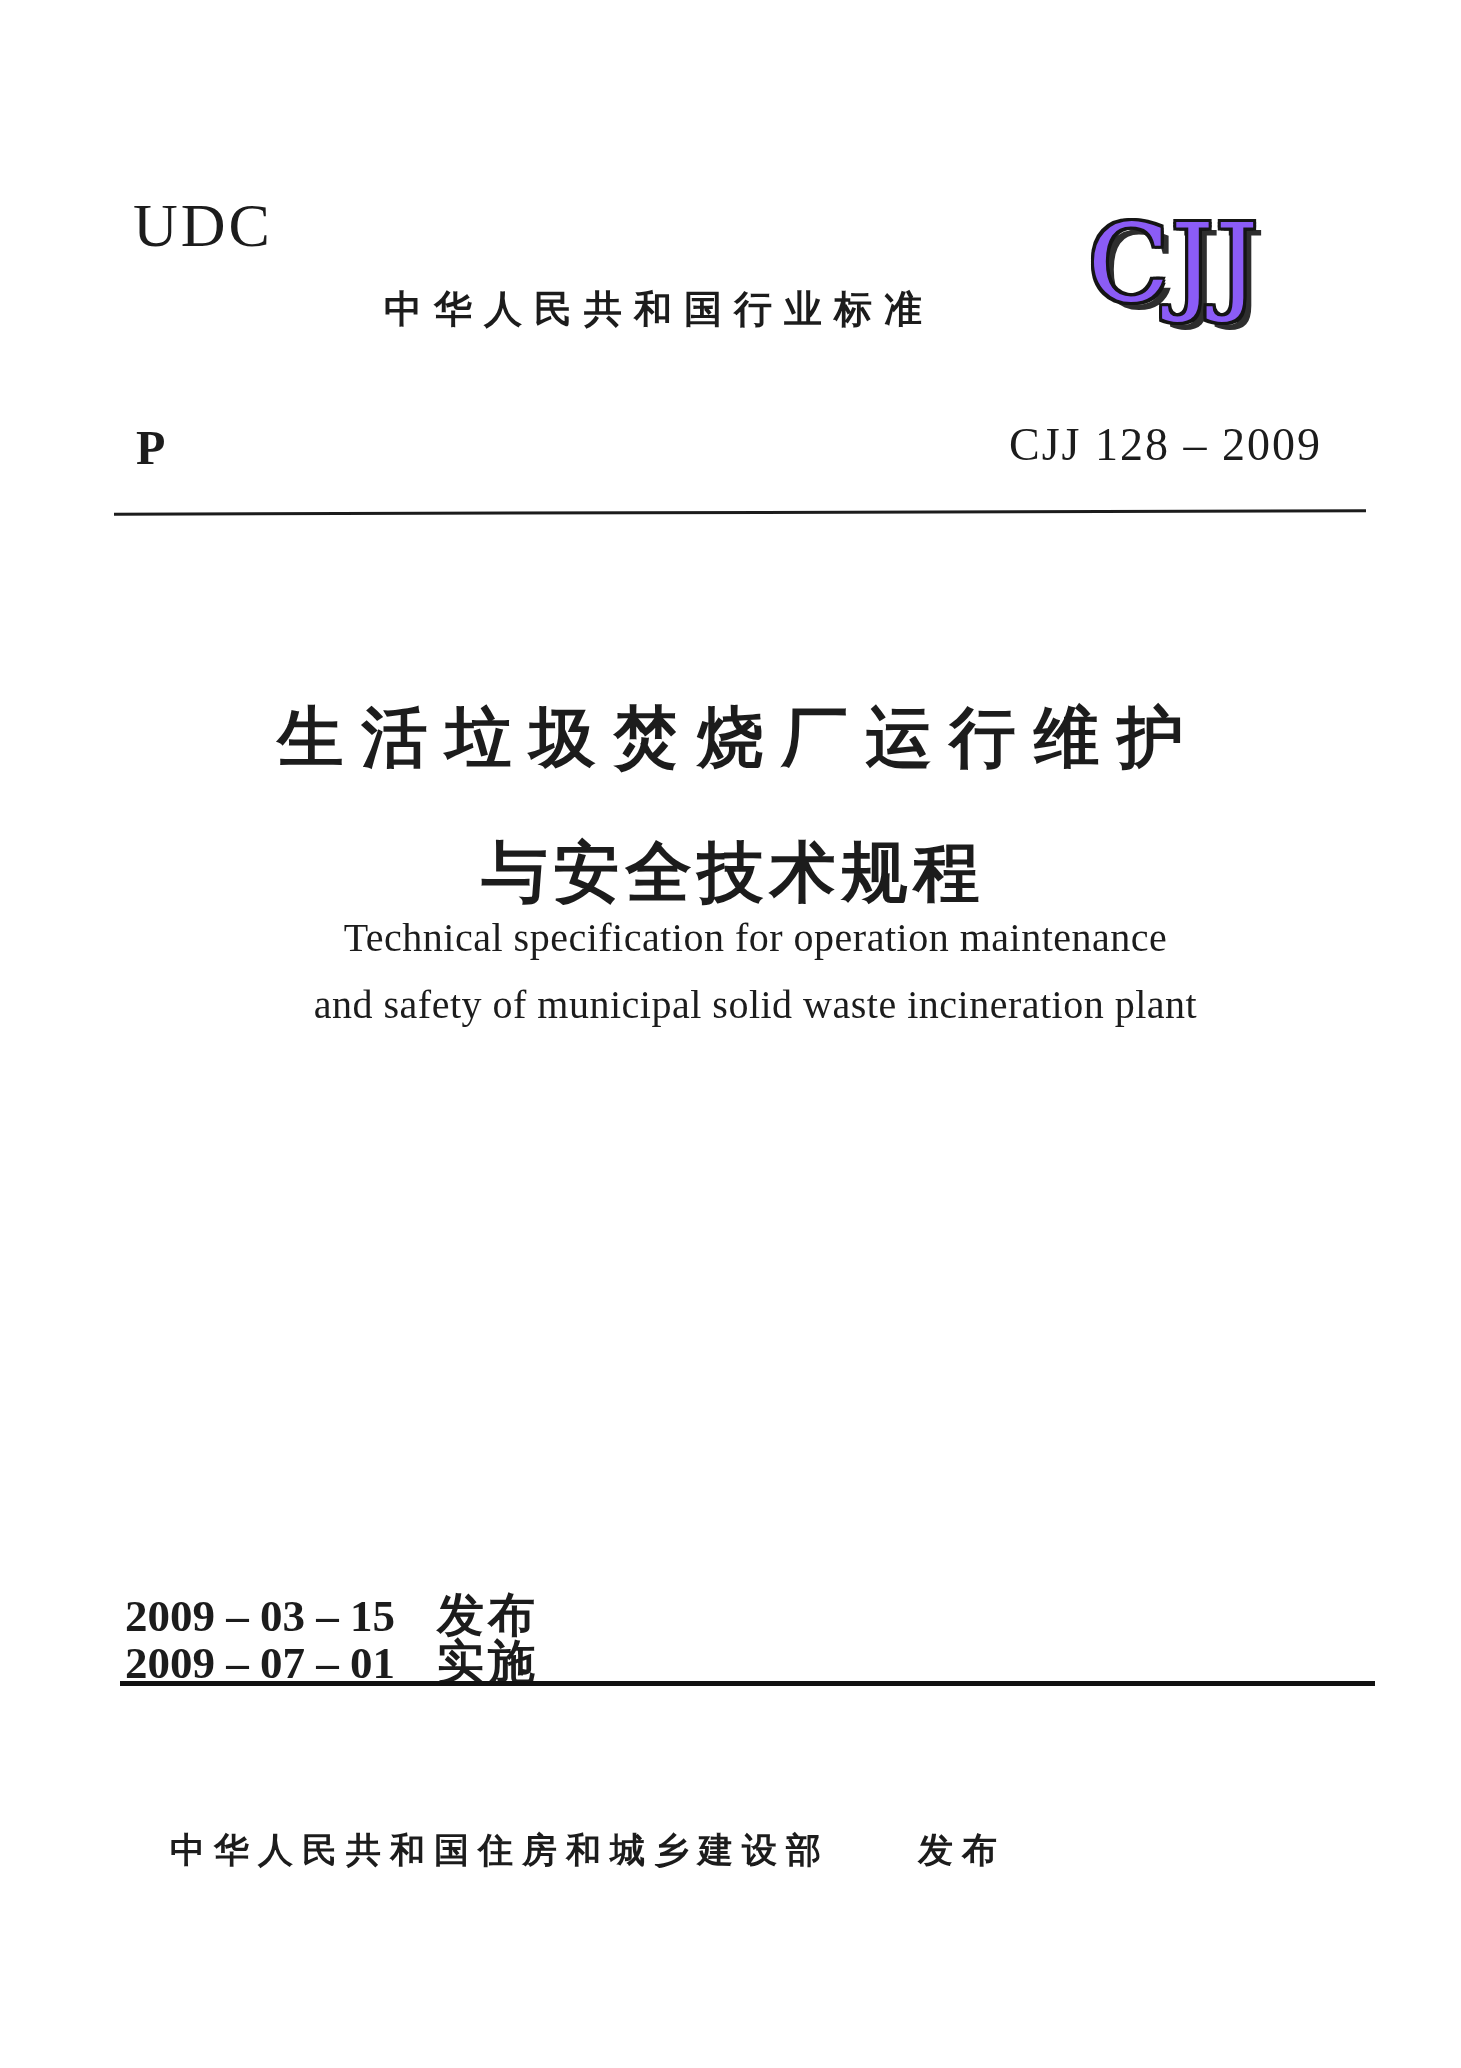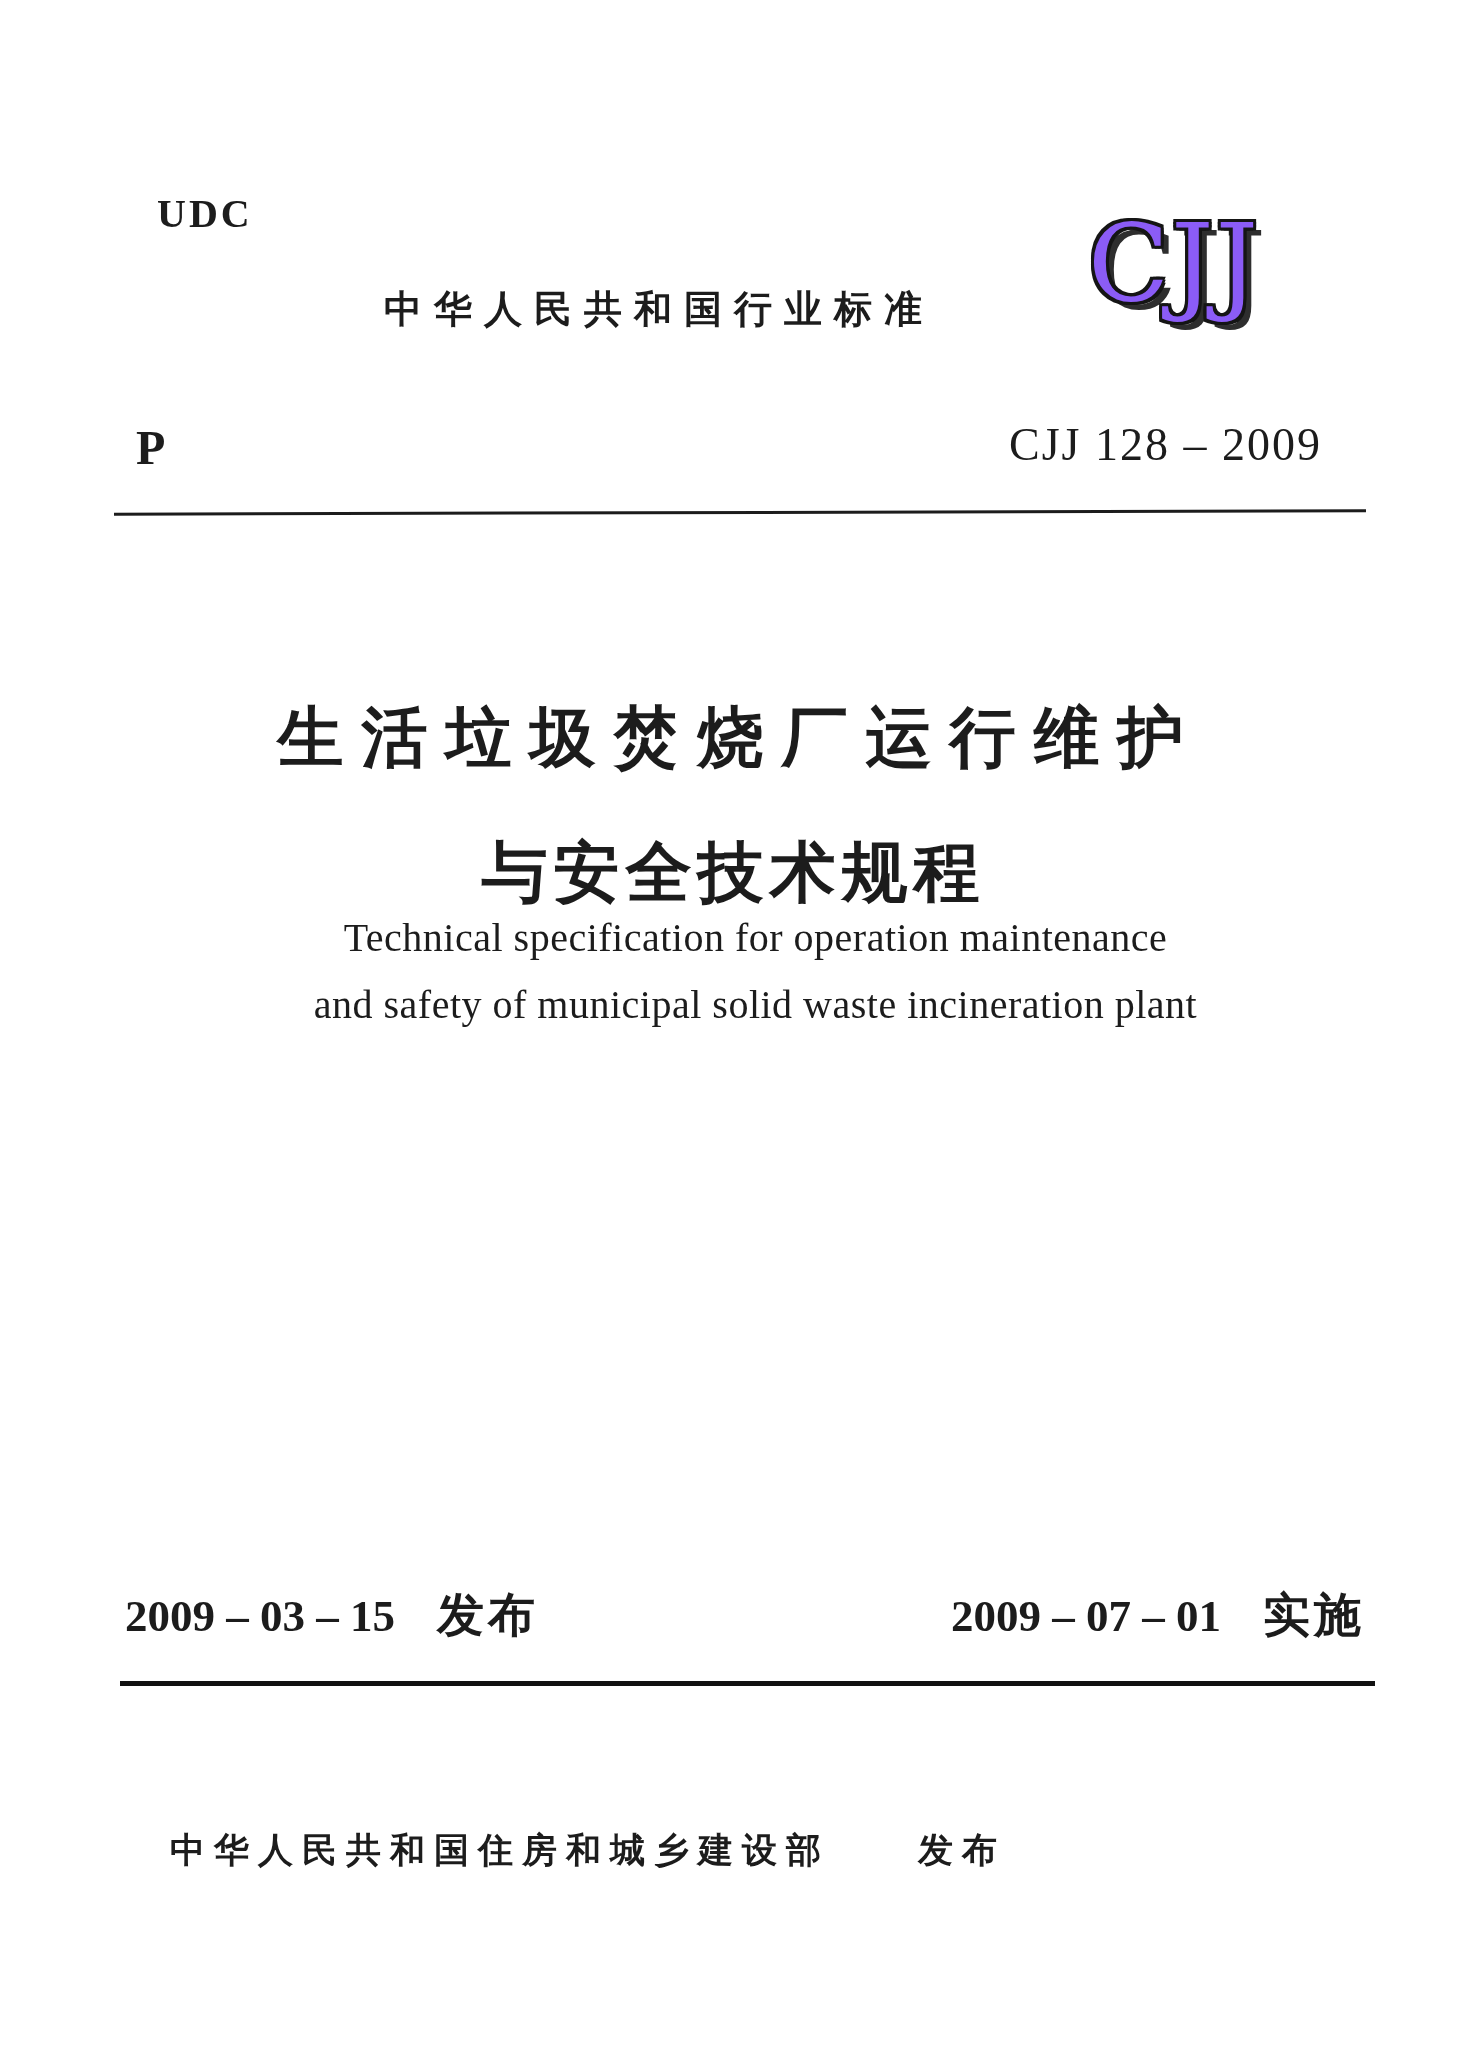--- a/index.html
+++ b/index.html
@@ -9,25 +9,24 @@
     height: 2068px;
     margin: 0 auto;
     background: #ffffff;
     color: #1c1c1c;
     font-family: "Liberation Serif", serif;
     overflow: hidden;
   }
   .udc {
     position: absolute;
     left: 133px; top: 194px;
-    font-size: 40px;
-    font-weight: bold;
+    font-size: 62px;
+    font-weight: normal;
     letter-spacing: 3px;
     line-height: 1;
-    margin-left: 24px;
   }
   .std-type {
     position: absolute;
     left: 357px; top: 290px;
     font-size: 38px;
     font-weight: 700;
     letter-spacing: 12px;
     line-height: 1;
     white-space: nowrap;
     margin-left: 27px;
@@ -96,20 +95,21 @@
   .title-en-2 { top: 985px; }
   .dates {
     position: absolute;
     left: 125px; right: 96px; top: 1592px;
     display: flex;
     justify-content: space-between;
     font-size: 45px;
     font-weight: bold;
     line-height: 1;
     white-space: nowrap;
+    flex-direction: column;
   }
   .date-group .cjk-label {
     margin-left: 42px;
     font-size: 47px;
     letter-spacing: 4px;
   }
   .rule-bottom {
     left: 120px; top: 1681px;
     width: 1255px; height: 5px;
     background: #111111;

